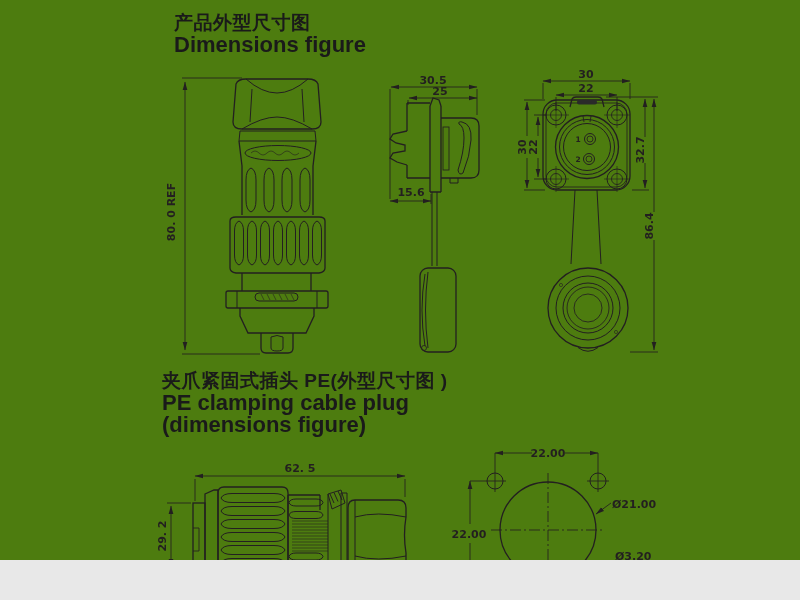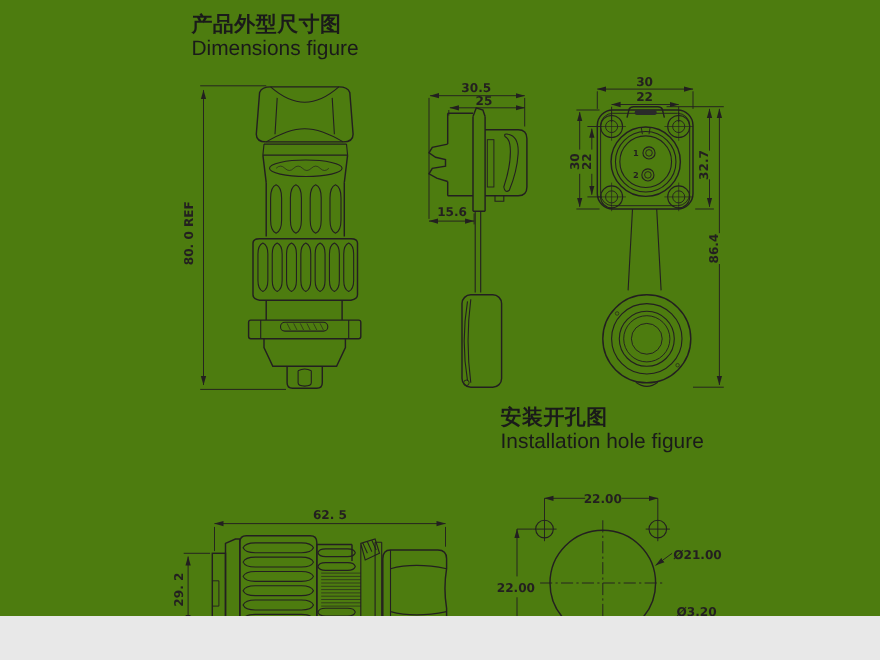--- a/index.html
+++ b/index.html
@@ -2,43 +2,44 @@
 <html><head>
 <meta charset="utf-8">
 <style>
   html,body{margin:0;padding:0;background:#e8e8e8;}
   #stage{
     position:relative;width:800px;height:560px;background:#4d7c0f;
     font-family:"Liberation Sans",sans-serif;overflow:hidden;
   }
   .title{position:absolute;color:#1a1a1a;line-height:22px;white-space:nowrap;}
   .title .zh{font-size:19px;font-weight:600;letter-spacing:0.5px;}
-  .title .en{font-size:19px;font-weight:400;}
+  .title .en{font-size:22px;font-weight:700;}
   svg{position:absolute;left:0;top:0;}
   svg text{
     font-family:"DejaVu Sans",sans-serif;font-weight:bold;
     fill:#231f20;font-size:11px;
   }
   svg text.small{font-size:7.5px;}
   .ln{stroke:#231f20;fill:none;}
   .w13{stroke-width:1.3;} .w10{stroke-width:1;} .w08{stroke-width:0.85;} .w06{stroke-width:0.6;}
   .dk{fill:#2a2a2a;stroke:none;}
 </style>
 </head>
 <body>
 
 <div id="stage">
 
   <div class="title" style="left:174px;top:12px;">
     <div class="zh">产品外型尺寸图</div>
     <div class="en">Dimensions figure</div>
   </div>
-  <div class="title" style="left:455px;top:369px;">
-    <div class="zh">安装开孔图</div>
-    <div class="en">Installation hole figure</div>
+  <div class="title" style="left:162px;top:370px;">
+    <div class="zh">夹爪紧固式插头 PE(外型尺寸图 )</div>
+    <div class="en">PE clamping cable plug</div>
+    <div class="en">(dimensions figure)</div>
   </div>
 
   <svg width="800" height="600" viewBox="0 0 800 600">
     <defs>
       <marker id="arr" markerWidth="10" markerHeight="8" refX="8.2" refY="3" orient="auto-start-reverse" markerUnits="userSpaceOnUse">
         <path d="M0,0.6 L8.5,3 L0,5.4 Z" fill="#231f20"></path>
       </marker>
     </defs>
 
     <g>

